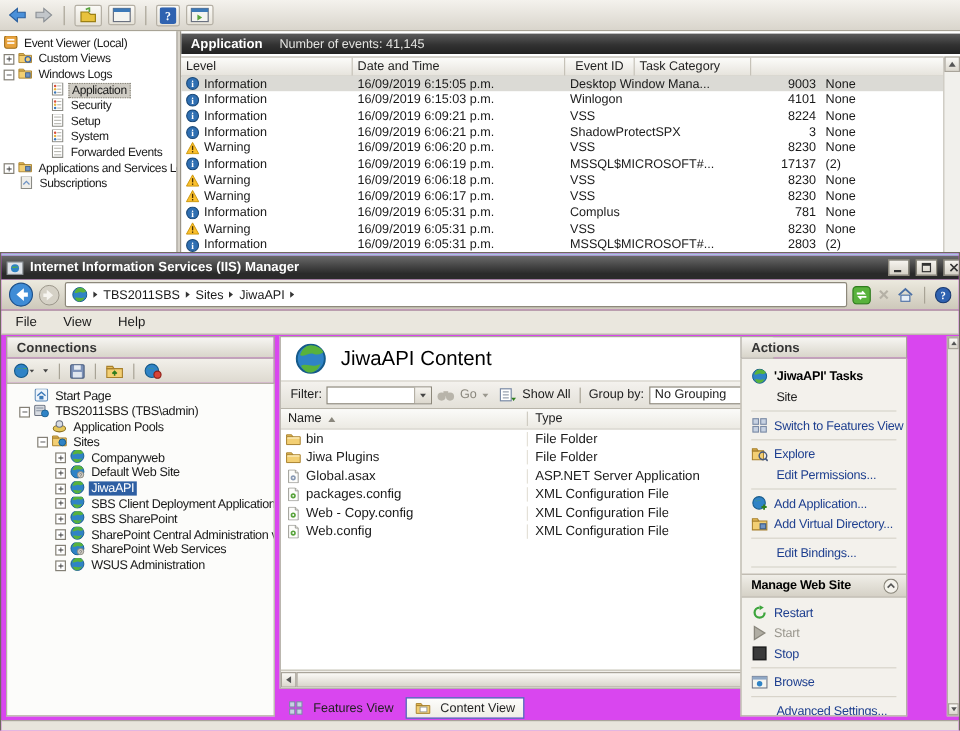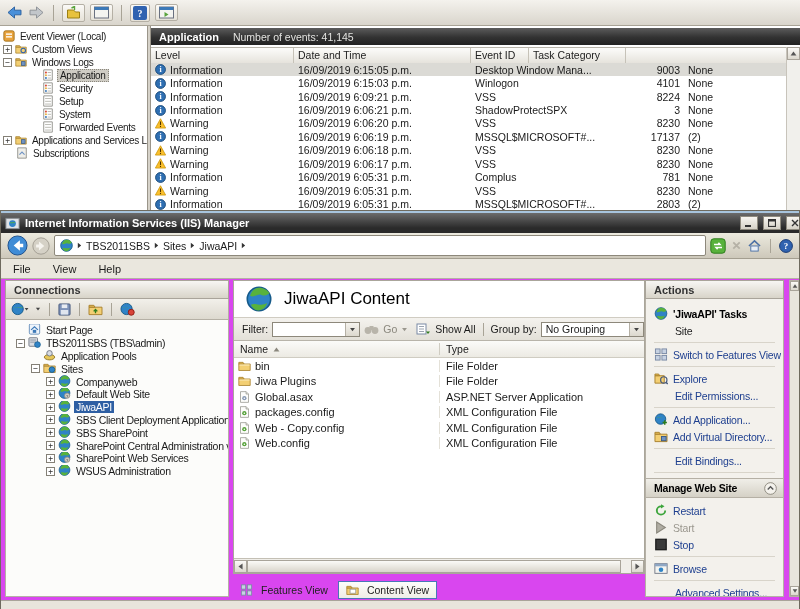--- a/index.html
+++ b/index.html
@@ -99,21 +99,21 @@
   #hscroll{position:absolute;left:0;right:0;bottom:0;height:15px;background:#f0eee9;
     border-top:1px solid #c4c0b5;display:flex;align-items:center;box-sizing:border-box;}
   #hthumb{height:13px;background:linear-gradient(#fbfaf7,#d9d5cb);border:1px solid #a9a49a;
     box-sizing:border-box;flex:1;margin-right:10px;}
 
   #tabsrow{position:absolute;left:232px;top:368px;width:412px;height:21px;display:flex;
     align-items:center;gap:3px;font-size:10.5px;}
   .tab{display:flex;align-items:center;gap:8px;padding:2px 7px;color:#222;}
   .tab.active{background:linear-gradient(#fdfdfb,#efede6);border:1px solid #4a76b8;}
 
-  #actions{position:absolute;left:644px;top:69px;width:139px;height:317px;}
+  #actions{position:absolute;left:616px;top:69px;width:139px;height:317px;}
   #act-body{position:absolute;left:0;top:19px;right:0;bottom:0;background:#f3f1ec;
     border:1px solid #b5b0a5;border-top:none;box-sizing:border-box;padding:6px 0 0 8px;
     font-size:10.5px;letter-spacing:-0.2px;overflow:hidden;}
   .act-item{display:flex;align-items:center;gap:5px;height:17px;color:#1e3f8f;white-space:nowrap;overflow:hidden;}
   .act-item.bold{font-weight:bold;color:#000;}
   .act-item.plain{color:#222;}
   .act-item.disabled{color:#9a978e;}
   .act-item.noicon{padding-left:21px;}
   .act-div{border-top:1px solid #d8d4ca;margin:3px 8px 3px 0;}
   #manage-hdr{margin:5px 0 4px -8px;height:18px;background:linear-gradient(#f0eee8,#d5d1c6);
@@ -277,21 +277,21 @@
     </div>
 
   <div id="ev-events">
     <div id="ev-dark">
       <span class="t1">Application</span>
       <span class="t2">Number of events: 41,145</span>
     </div>
     <div id="ev-thead">
       <div class="hc" style="width:143px">Level</div>
       <div class="hc" style="width:177px">Date and Time</div>
-      <div class="hc" style="width:58px;text-align:left">Event ID</div>
+      <div class="hc" style="width:58px;text-align:center">Event ID</div>
       <div class="hc" style="width:97px">Task Category</div>
       <div class="hc" style="flex:1;border-right:none"></div>
     </div>
     <div id="ev-rows">
         <div class="erow sel">
           <div class="ec lvl" style="width:143px">
             <span class="ic" style="width:11px;height:11px">
               <svg viewBox="0 0 12 12">
                 <circle cx="6" cy="6" r="5.4" fill="#2f6fb2" stroke="#1b4a7a"></circle>
                 <text x="6" y="9.2" font-size="8.5" fill="#fff" text-anchor="middle" font-family="serif" font-weight="bold">i</text>

